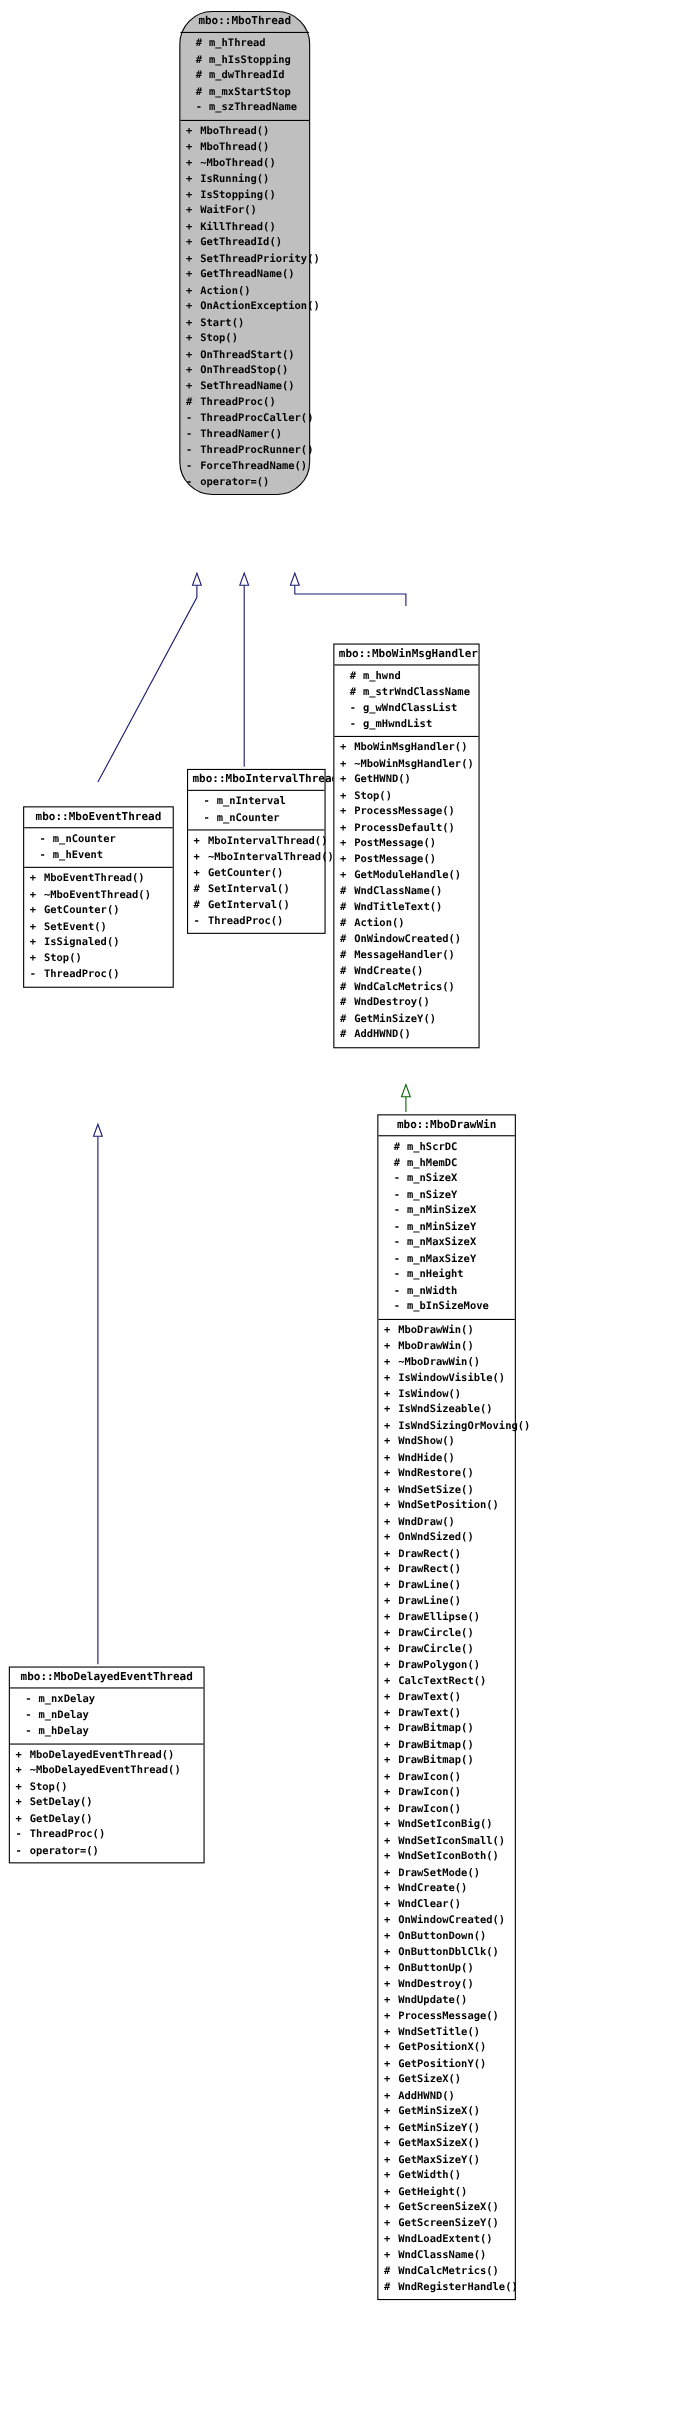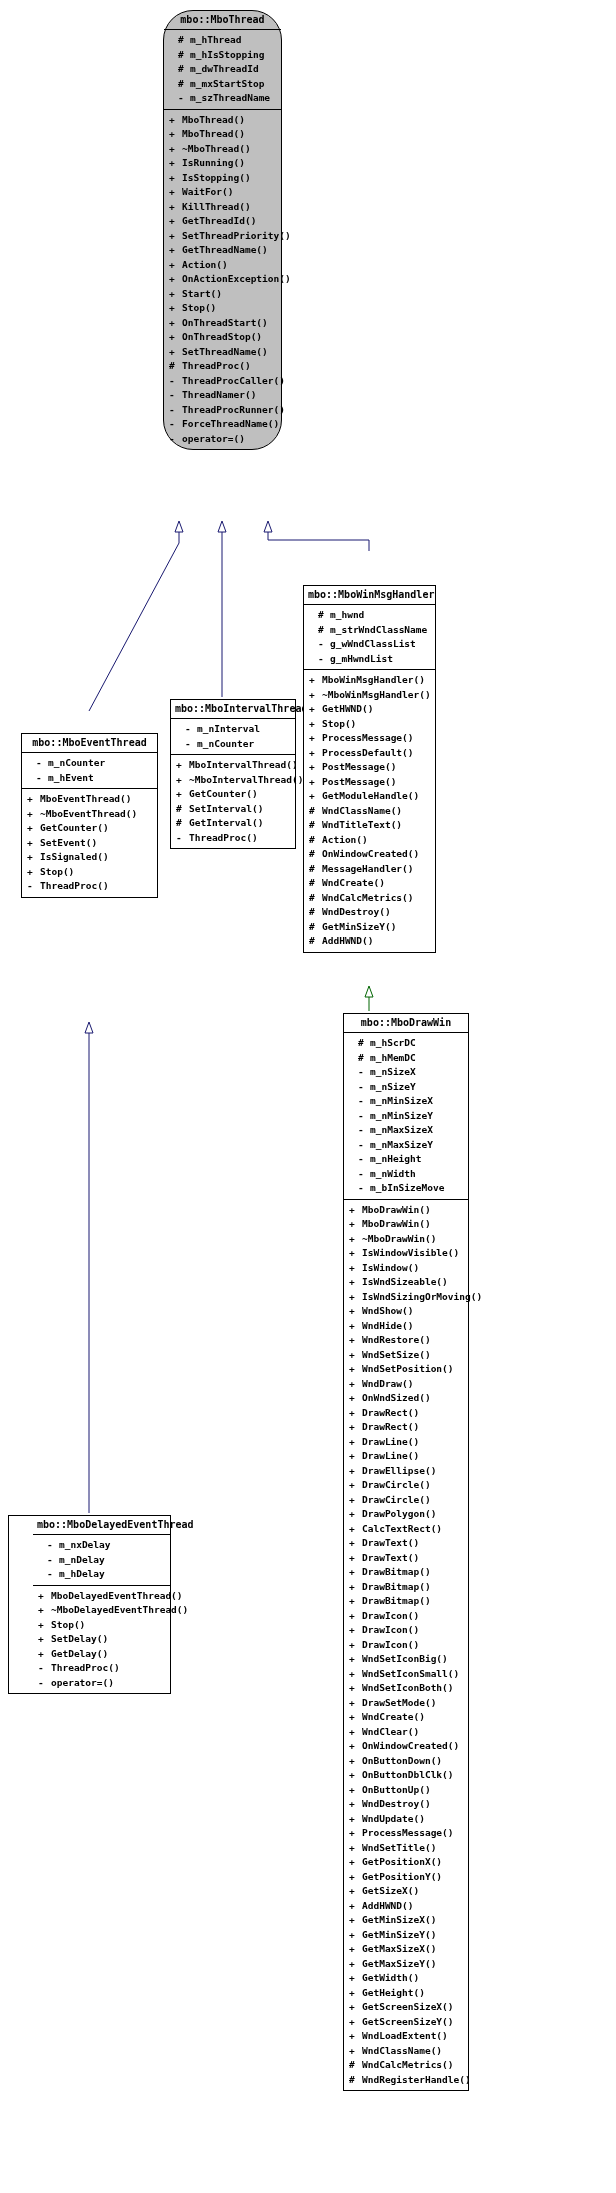--- a/index.html
+++ b/index.html
@@ -304,21 +304,21 @@
           <div class="member-row">
             <span class="mark">#</span>
             <span class="mname">GetInterval()</span>
           </div>
           <div class="member-row">
             <span class="mark">-</span>
             <span class="mname">ThreadProc()</span>
           </div>
         </div>
       </div>
-      <div class="uml-class" style="left: 8px; top: 1515px; width: 163px; padding-left: 24px;">
+      <div class="uml-class" style="left: 8px; top: 1515px; width: 178px;">
         <div class="class-title">mbo::MboDelayedEventThread</div>
         <div class="member-section attrs">
           <div class="member-row">
             <span class="mark">-</span>
             <span class="mname">m_nxDelay</span>
           </div>
           <div class="member-row">
             <span class="mark">-</span>
             <span class="mname">m_nDelay</span>
           </div>

